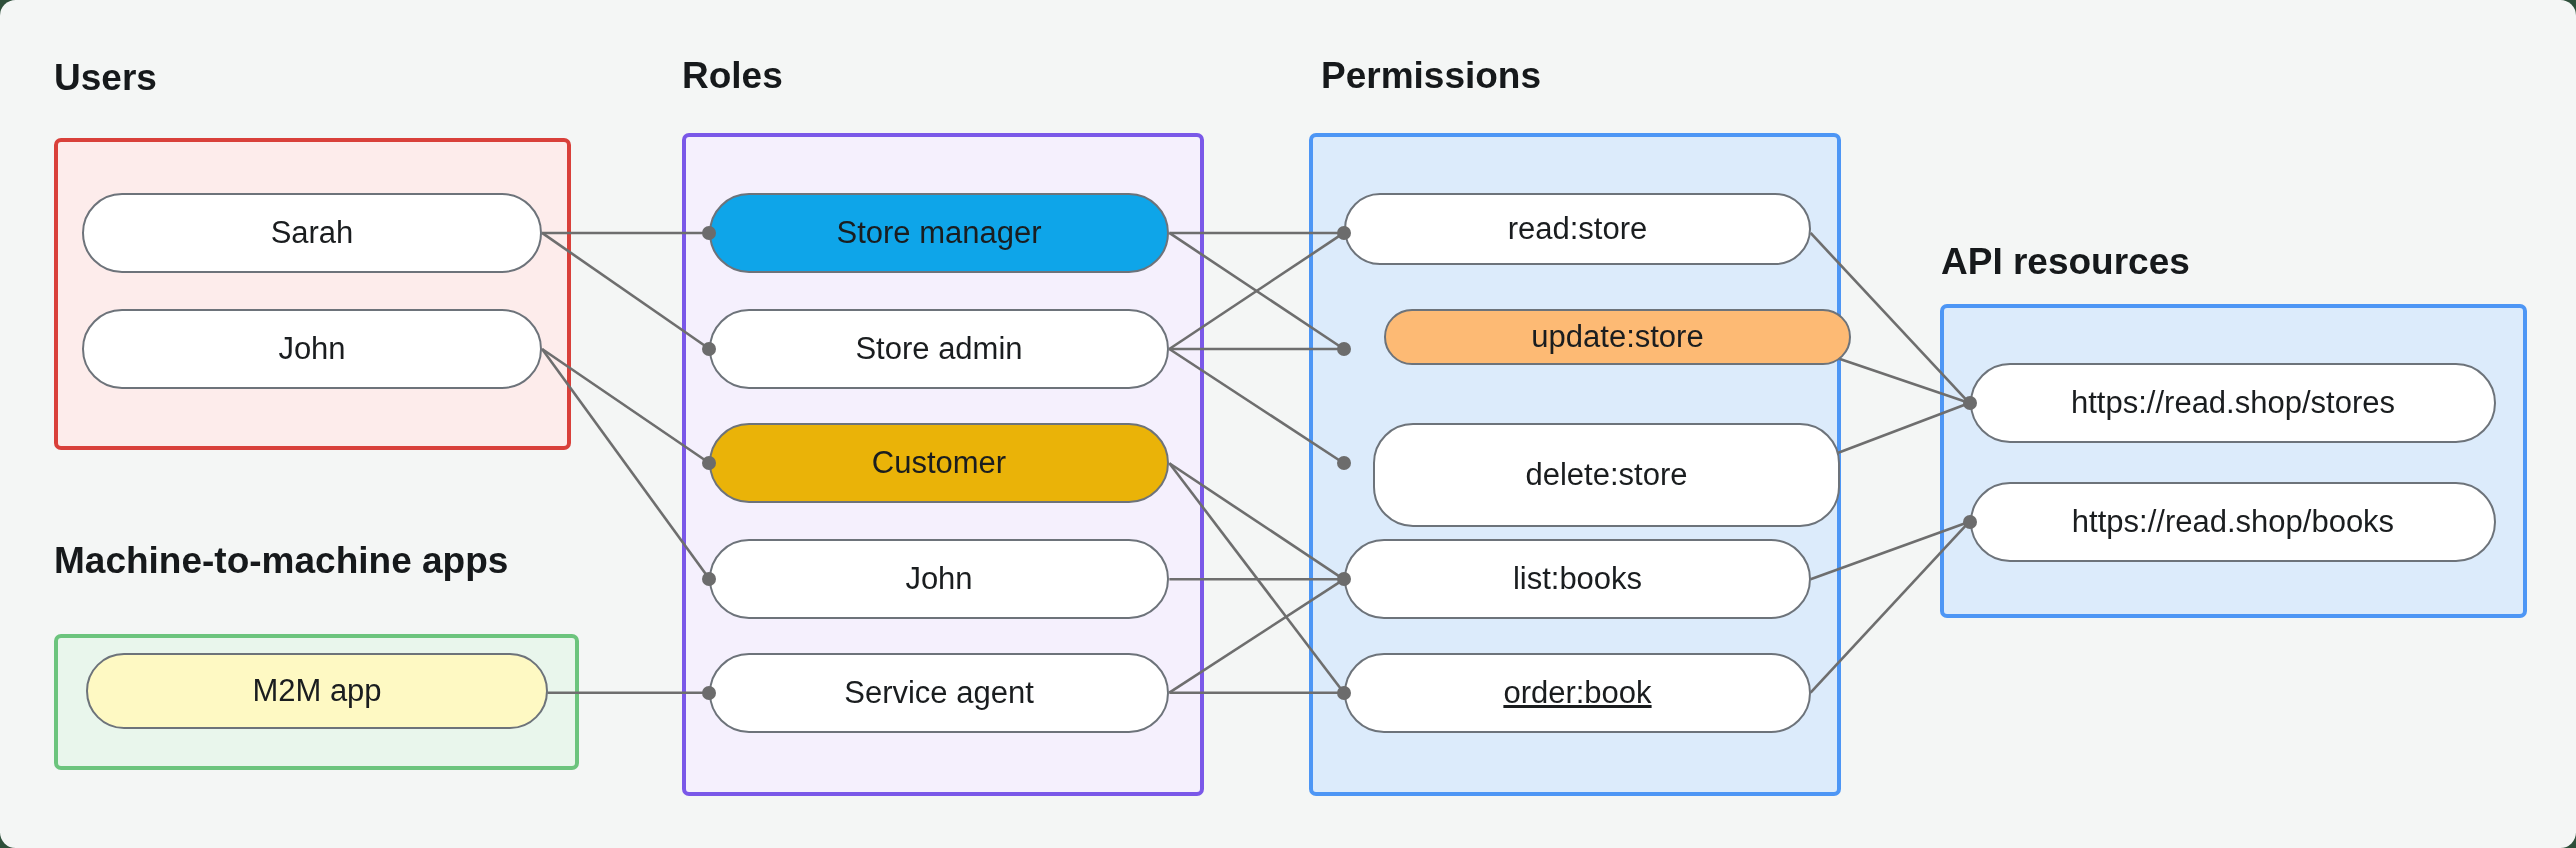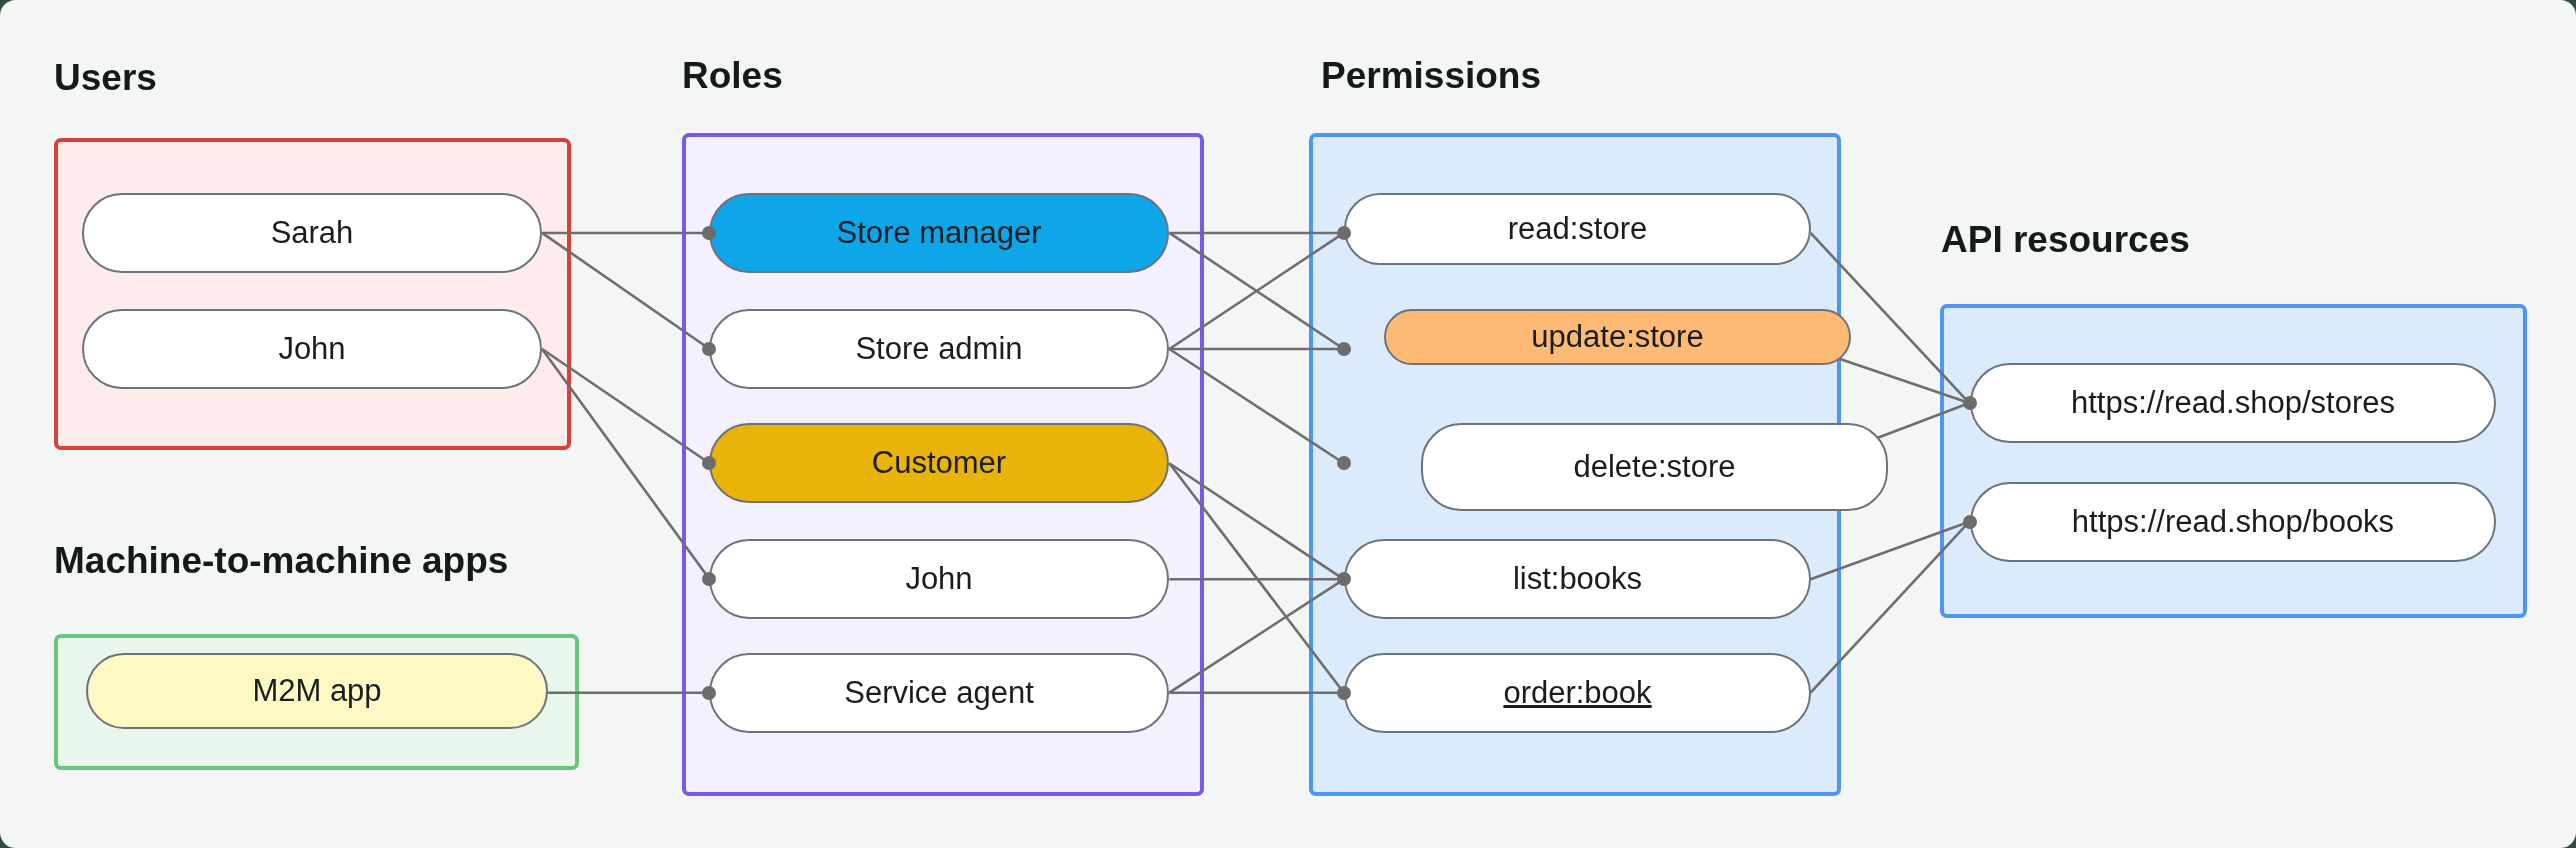--- a/index.html
+++ b/index.html
@@ -8,21 +8,21 @@
     border-radius:15.7px;overflow:hidden;
   }
   .section-label{
     position:absolute;font-size:37px;font-weight:600;color:#16191b;
     line-height:44px;white-space:nowrap;z-index:5;
   }
   .lbl-users{left:54px;top:56px;}
   .lbl-machine{left:54px;top:539px;}
   .lbl-roles{left:682px;top:54px;}
   .lbl-permissions{left:1321px;top:54px;}
-  .lbl-api{left:1941px;top:218px;text-align:right;}
+  .lbl-api{left:1941px;top:240px;text-align:right;}
   .group-box{
     position:absolute;border:4.4px solid;border-radius:7px;
     box-sizing:border-box;z-index:1;
   }
   #edges-layer{position:absolute;left:0;top:0;z-index:2;}
   .node-pill{
     position:absolute;background:#ffffff;border:2.6px solid #6d737a;
     border-radius:40px;box-sizing:border-box;display:flex;align-items:center;
     justify-content:center;font-size:31px;color:#1a1d1f;white-space:nowrap;
     z-index:3;
@@ -75,21 +75,21 @@
       <div class="node-pill" style="left: 82px; top: 193px; width: 460px; height: 80px; border-color: rgb(109, 115, 122); background: rgb(255, 255, 255); color: rgb(26, 29, 31);">Sarah</div>
       <div class="node-pill" style="left: 82px; top: 309px; width: 460px; height: 80px; border-color: rgb(109, 115, 122); background: rgb(255, 255, 255); color: rgb(26, 29, 31);">John</div>
       <div class="node-pill" style="left: 86px; top: 653px; width: 462px; height: 76px; border-color: rgb(109, 115, 122); background: #fef9c3; color: rgb(26, 29, 31);">M2M app</div>
       <div class="node-pill" style="left: 709px; top: 193px; width: 460px; height: 80px; border-color: rgb(109, 115, 122); background: #0ea5e9; color: rgb(26, 29, 31);">Store manager</div>
       <div class="node-pill" style="left: 709px; top: 309px; width: 460px; height: 80px; border-color: rgb(109, 115, 122); background: rgb(255, 255, 255); color: rgb(26, 29, 31);">Store admin</div>
       <div class="node-pill" style="left: 709px; top: 423px; width: 460px; height: 80px; border-color: rgb(109, 115, 122); background: #eab308; color: rgb(26, 29, 31);">Customer</div>
       <div class="node-pill" style="left: 709px; top: 539px; width: 460px; height: 80px; border-color: rgb(109, 115, 122); background: rgb(255, 255, 255); color: rgb(26, 29, 31);">John</div>
       <div class="node-pill" style="left: 709px; top: 653px; width: 460px; height: 80px; border-color: rgb(109, 115, 122); background: rgb(255, 255, 255); color: rgb(26, 29, 31);">Service agent</div>
       <div class="node-pill" style="left: 1344px; top: 193px; width: 467px; height: 72px; border-color: rgb(109, 115, 122); background: rgb(255, 255, 255); color: rgb(26, 29, 31);">read:store</div>
       <div class="node-pill" style="left: 1384px; top: 309px; width: 467px; height: 56px; border-color: rgb(109, 115, 122); background: #fdba74; color: rgb(26, 29, 31);">update:store</div>
-      <div class="node-pill" style="left: 1421px; top: 423px; width: 467px; height: 88px; border-color: rgb(109, 115, 122); background: rgb(255, 255, 255); color: rgb(26, 29, 31);">delete:store</div>
+      <div class="node-pill" style="left: 1373px; top: 423px; width: 467px; height: 104px; border-color: rgb(109, 115, 122); background: rgb(255, 255, 255); color: rgb(26, 29, 31);">delete:store</div>
       <div class="node-pill" style="left: 1344px; top: 539px; width: 467px; height: 80px; border-color: rgb(109, 115, 122); background: rgb(255, 255, 255); color: rgb(26, 29, 31);">list:books</div>
       <div class="node-pill" style="left: 1344px; top: 653px; width: 467px; height: 80px; border-color: rgb(109, 115, 122); background: rgb(255, 255, 255); color: rgb(26, 29, 31); text-decoration: underline;">order:book</div>
       <div class="node-pill" style="left: 1970px; top: 363px; width: 526px; height: 80px; border-color: rgb(109, 115, 122); background: rgb(255, 255, 255); color: rgb(26, 29, 31);">https://read.shop/stores</div>
       <div class="node-pill" style="left: 1970px; top: 482px; width: 526px; height: 80px; border-color: rgb(109, 115, 122); background: rgb(255, 255, 255); color: rgb(26, 29, 31);">https://read.shop/books</div>
     </div>
   <div id="dots-layer">
       <div class="conn-dot" style="left: 702px; top: 226px; background: rgb(108, 108, 108);"></div>
       <div class="conn-dot" style="left: 702px; top: 342px; background: rgb(108, 108, 108);"></div>
       <div class="conn-dot" style="left: 702px; top: 456px; background: rgb(108, 108, 108);"></div>
       <div class="conn-dot" style="left: 702px; top: 572px; background: rgb(108, 108, 108);"></div>

